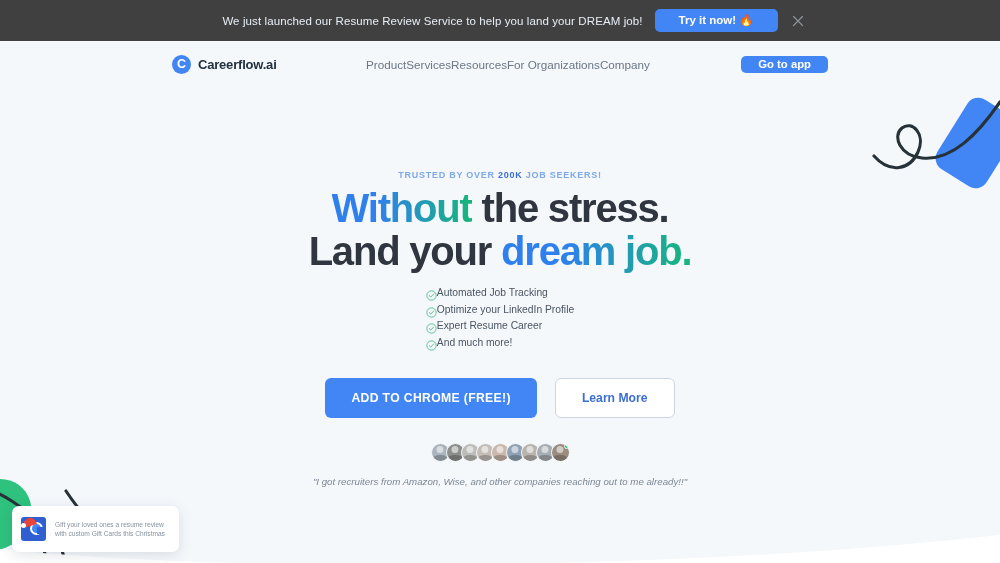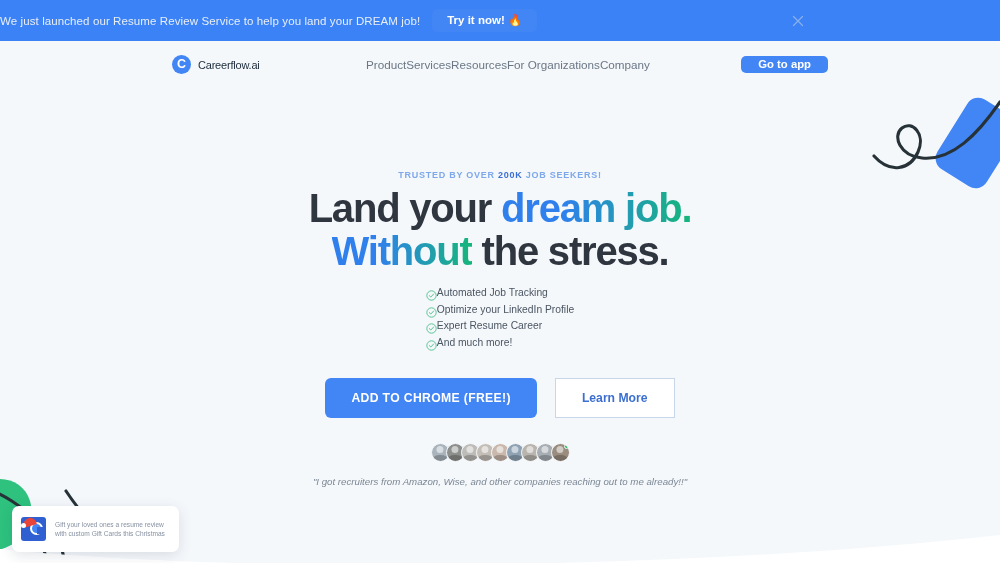--- a/index.html
+++ b/index.html
@@ -6,48 +6,48 @@
   html, body {
     width:1000px; height:563px; overflow:hidden;
     font-family:"Liberation Sans", sans-serif;
     background:#ffffff;
   }
   #page { position:relative; width:1000px; height:563px; overflow:hidden; background:#f5f8fb; }
 
   
   .banner {
     position:absolute; top:0; left:0; width:1000px; height:41px;
-    background:#3b82f6; display:flex; align-items:center; justify-content:flex-start;
+    background:#404040; display:flex; align-items:center; justify-content:center;
     z-index:40;
   }
   .banner-text { color:#e8eef6; font-size:11.5px; letter-spacing:.1px; }
   .banner-cta {
     margin-left:12px; background:#4285f4; color:#ffffff; border:none;
-    border-radius:5px; padding:6px 15px; font-size:11.5px; font-weight:700;
+    border-radius:5px; padding:6px 24px; font-size:11.5px; font-weight:700;
     font-family:"Liberation Sans", sans-serif; cursor:pointer; line-height:1;
     display:inline-flex; align-items:center; gap:4px;
   }
   .banner-close {
     position:absolute; right:193px; top:50%; transform:translateY(-50%);
     width:18px; height:18px; cursor:pointer; opacity:.55;
   }
   .banner-close svg { display:block; }
 
   
   .nav {
     position:absolute; top:41px; left:0; width:1000px; height:47px;
     display:flex; align-items:center; z-index:30;
   }
   .brand { position:absolute; left:172px; display:flex; align-items:center; gap:7px; cursor:pointer; }
   .brand-mark {
     width:19px; height:19px; border-radius:50%; background:#4285f4;
     color:#fff; font-weight:700; font-size:12.5px; line-height:19px; text-align:center;
     font-family:"Liberation Sans", sans-serif;
   }
-  .brand-name { font-size:11px; font-weight:400; color:#22303f; letter-spacing:-.2px; }
+  .brand-name { font-size:13px; font-weight:700; color:#22303f; letter-spacing:-.2px; }
 
   .nav-links { position:absolute; left:366px; display:flex; align-items:center; }
   .nav-link { font-size:11.7px; color:#6b7785; cursor:pointer; white-space:nowrap; }
 
   .nav-cta {
     position:absolute; right:172px; background:#4285f4; color:#fff; border:none;
     border-radius:5px; padding:3px 17px; font-size:11.3px; font-weight:600;
     font-family:"Liberation Sans", sans-serif; cursor:pointer; line-height:1;
   }
 
@@ -79,21 +79,21 @@
   .tick { width:11px; height:11px; flex:0 0 11px; }
   .feature-label { font-size:10.3px; color:#4a5562; }
 
   .cta-row { margin-top:23px; display:flex; justify-content:center; gap:18px; }
   .btn-primary {
     background:#4285f4; color:#fff; border:none; border-radius:6px;
     padding:12px 26px; height:40px; font-size:12.2px; font-weight:700; letter-spacing:.35px;
     font-family:"Liberation Sans", sans-serif; cursor:pointer;
   }
   .btn-secondary {
-    background:#ffffff; color:#3d6fd1; border:1px solid #c9d6e8; border-radius:0;
+    background:#ffffff; color:#3d6fd1; border:1px solid #c9d6e8; border-radius:6px;
     padding:0 26px; height:40px; font-size:12.2px; font-weight:600;
     font-family:"Liberation Sans", sans-serif; cursor:pointer;
   }
 
   .avatars { margin-top:25px; display:flex; justify-content:center; }
   .avatar {
     width:19px; height:19px; border-radius:50%; border:1.5px solid #f5f8fb;
     margin-left:-4px; position:relative; overflow:hidden;
   }
   .avatar:first-child { margin-left:0; }
@@ -185,22 +185,22 @@
     <button class="nav-cta">Go to app</button>
   </div>
 
   <div class="hero">
 
     <div class="eyebrow">
       <span>TRUSTED BY OVER </span><b>200K</b><span> JOB SEEKERS!</span>
     </div>
 
     <h1 class="headline">
+      <div><span class="grad">Without</span><span> the stress.</span></div>
       <div><span>Land your </span><span class="grad">dream job.</span></div>
-      <div><span class="grad">Without</span><span> the stress.</span></div>
     </h1>
 
 
     <div class="features">
       <div class="feature">
         <span class="tick">
           <svg width="11" height="11" viewBox="0 0 12 12">
               <circle cx="6" cy="6" r="5.1" fill="none" stroke="#4fc08d" stroke-width="1"></circle>
               <path d="M3.6 6.1 L5.2 7.7 L8.4 4.3" fill="none" stroke="#4fc08d" stroke-width="1.05" stroke-linecap="round" stroke-linejoin="round"></path>
             </svg>

